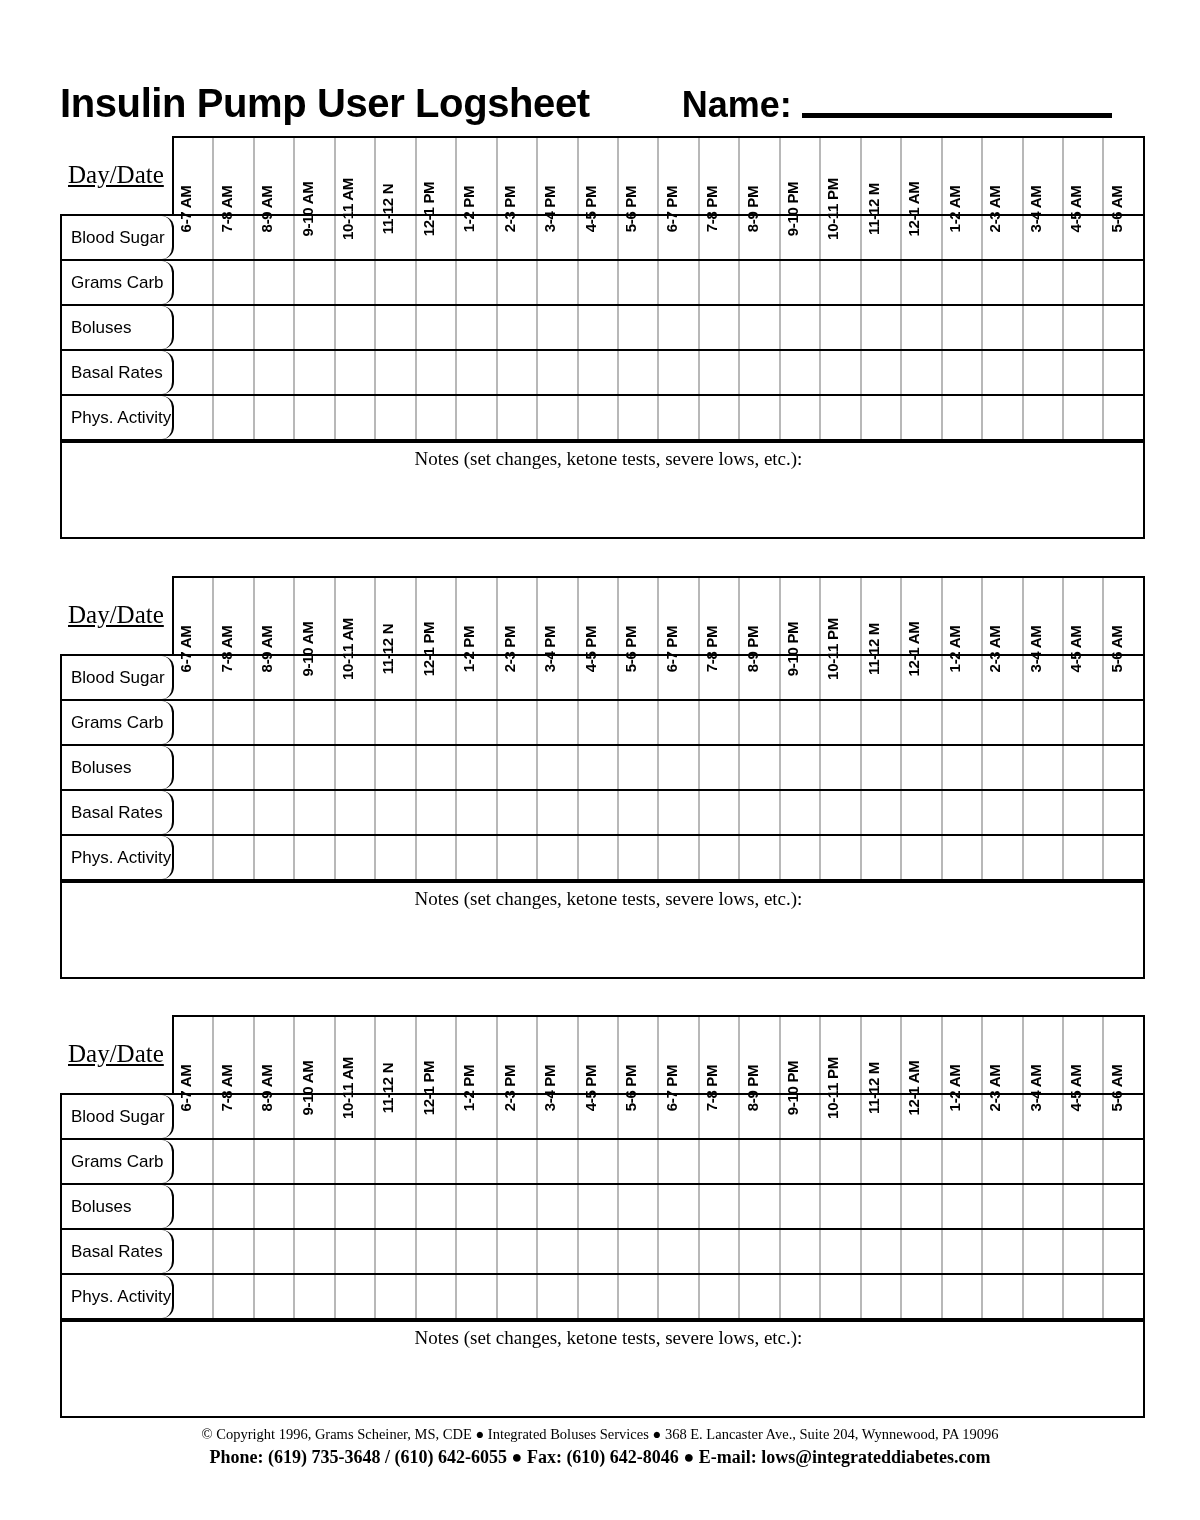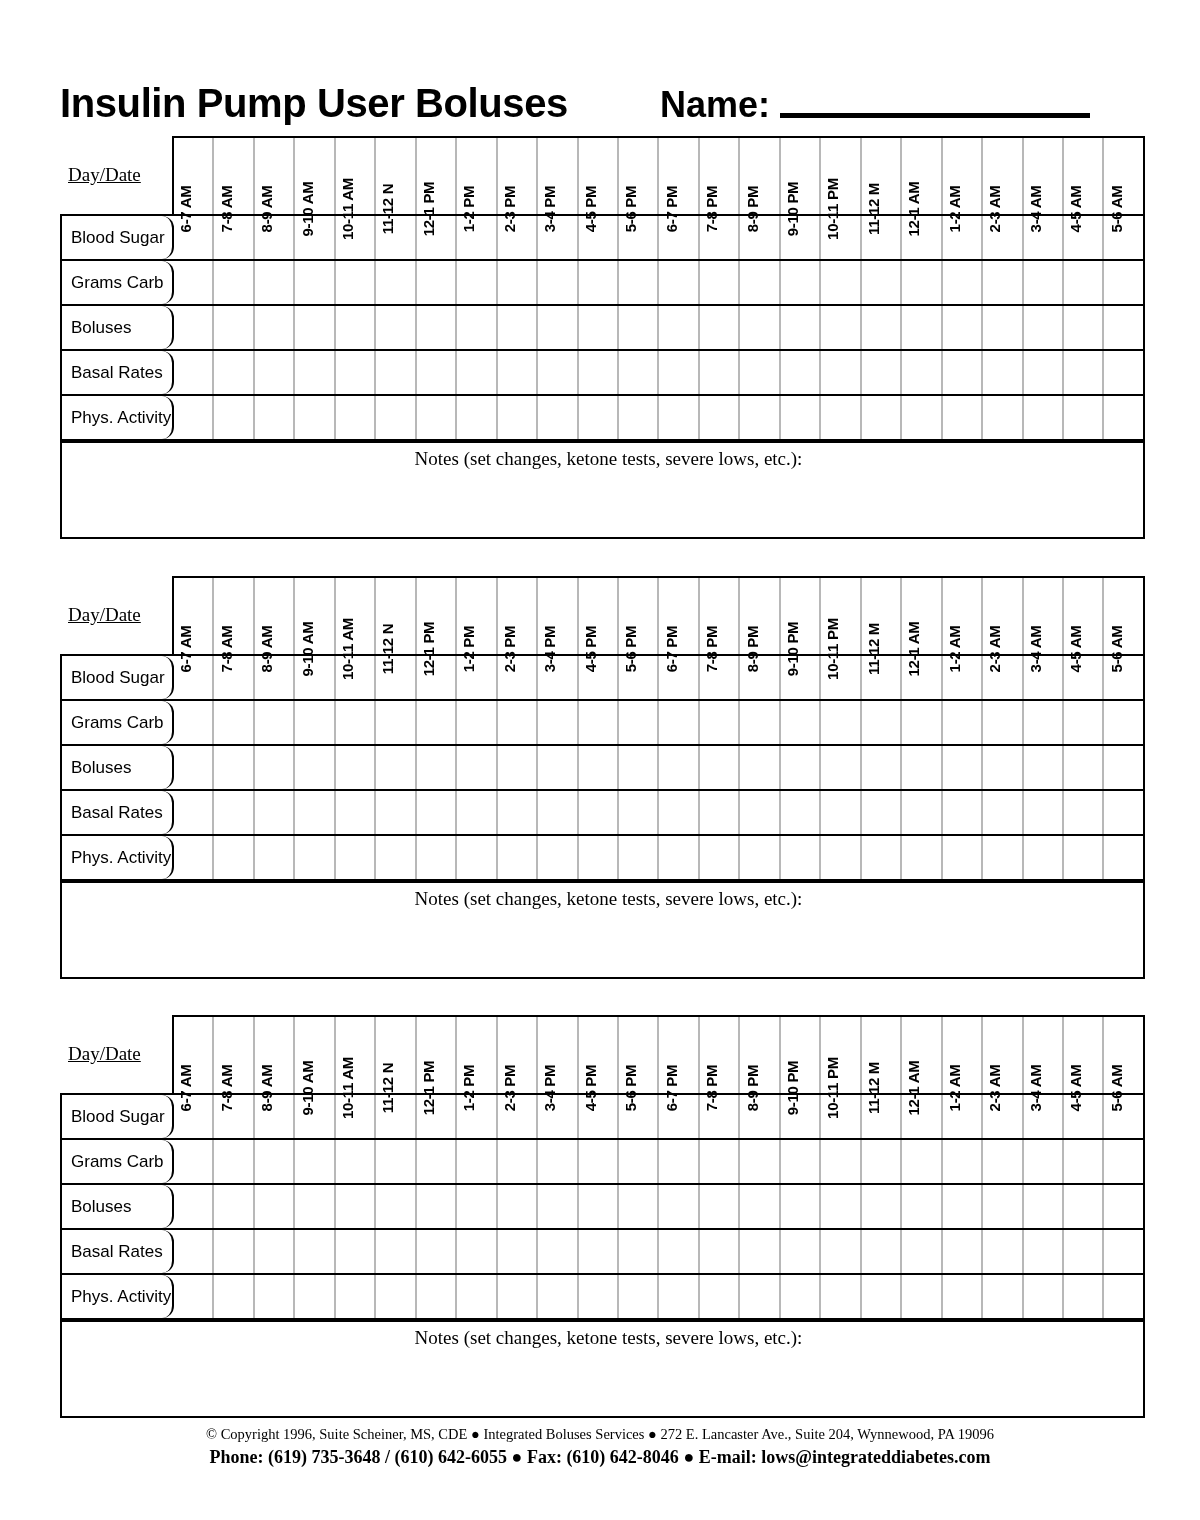--- a/index.html
+++ b/index.html
@@ -83,21 +83,21 @@
     width: 112px;
     flex: 0 0 112px;
     display: flex;
     align-items: center;
     justify-content: flex-start;
     padding-left: 8px;
     box-sizing: border-box;
   }
   .daydate-label {
     font-family: "Liberation Serif", serif;
-    font-size: 19px;
+    font-size: 25px;
     text-decoration: underline;
     white-space: nowrap;
   }
 
   .hours-head {
     flex: 1 1 auto;
     display: flex;
     border: 2px solid #000;
     border-bottom: none;
     box-sizing: border-box;
@@ -201,21 +201,21 @@
     margin-top: 1px;
   }
   .sep { letter-spacing: 0; }
 </style>
 </head>
 <body>
 
 <div class="page">
 
   <div class="header">
-    <div class="doc-title">Insulin Pump User Boluses</div>
+    <div class="doc-title">Insulin Pump User Logsheet</div>
     <div class="name-group">
       <div class="name-label">Name:</div>
       <div class="name-blank"></div>
     </div>
   </div>
 
   <div class="log-block block-1">
       <div class="block-head">
         <div class="daydate-cell">
           <span class="daydate-label">Day/Date</span>
@@ -904,25 +904,25 @@
           </div>
         </div>
         <div class="notes-row">
           <div class="notes-label">Notes (set changes, ketone tests, severe lows, etc.):</div>
         </div>
       </div>
     </div>
 
   <div class="footer">
     <div class="footer-line1">
-      <span>© Copyright 1996, Suite Scheiner, MS, CDE</span>
+      <span>© Copyright 1996, Grams Scheiner, MS, CDE</span>
       <span class="sep">●</span>
       <span>Integrated Boluses Services</span>
       <span class="sep">●</span>
-      <span>272 E. Lancaster Ave., Suite 204, Wynnewood, PA  19096</span>
+      <span>368 E. Lancaster Ave., Suite 204, Wynnewood, PA  19096</span>
     </div>
     <div class="footer-line2">
       <span>Phone: (619) 735-3648  /  (610) 642-6055</span>
       <span class="sep">●</span>
       <span>Fax: (610) 642-8046</span>
       <span class="sep">●</span>
       <span>E-mail:  lows@integrateddiabetes.com</span>
     </div>
   </div>
 

